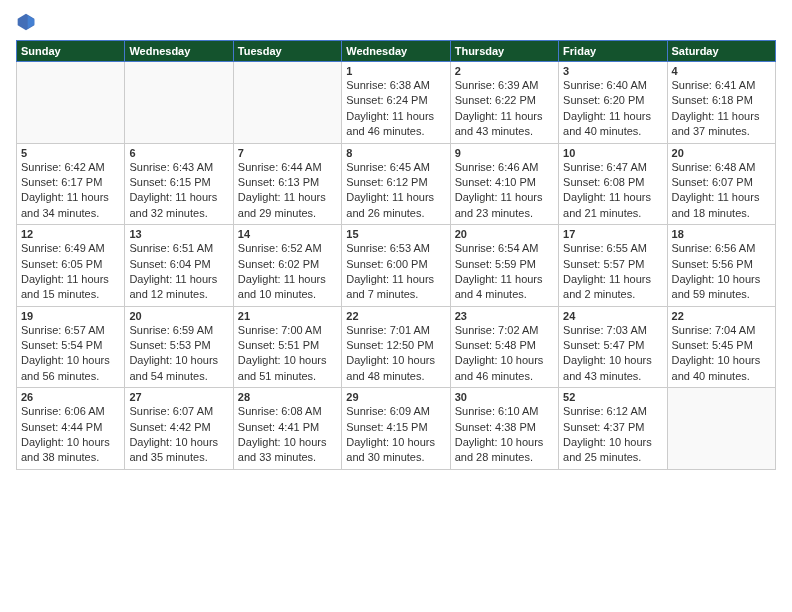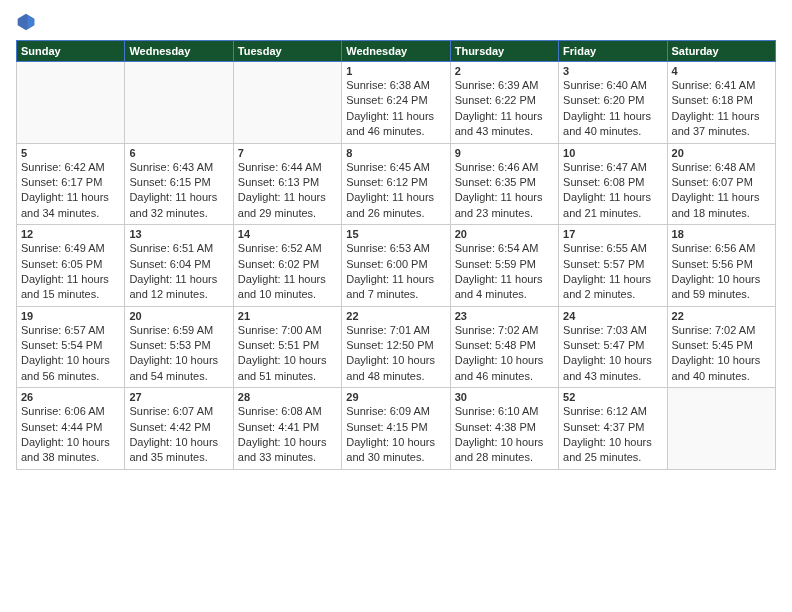--- a/index.html
+++ b/index.html
@@ -176,21 +176,21 @@
           </td>
           <td>
             <span class="day-num">8</span>
             <div class="day-info">Sunrise: 6:45 AM
 Sunset: 6:12 PM
 Daylight: 11 hours and 26 minutes.</div>
           </td>
           <td>
             <span class="day-num">9</span>
             <div class="day-info">Sunrise: 6:46 AM
-Sunset: 6:35 PM
+Sunset: 4:10 PM
 Daylight: 11 hours and 23 minutes.</div>
           </td>
           <td>
             <span class="day-num">10</span>
             <div class="day-info">Sunrise: 6:47 AM
 Sunset: 6:08 PM
 Daylight: 11 hours and 21 minutes.</div>
           </td>
           <td>
             <span class="day-num">20</span>
@@ -275,21 +275,21 @@
 Daylight: 10 hours and 46 minutes.</div>
           </td>
           <td>
             <span class="day-num">24</span>
             <div class="day-info">Sunrise: 7:03 AM
 Sunset: 5:47 PM
 Daylight: 10 hours and 43 minutes.</div>
           </td>
           <td>
             <span class="day-num">22</span>
-            <div class="day-info">Sunrise: 7:02 AM
+            <div class="day-info">Sunrise: 7:04 AM
 Sunset: 5:45 PM
 Daylight: 10 hours and 40 minutes.</div>
           </td>
         </tr>
         <tr>
           <td>
             <span class="day-num">26</span>
             <div class="day-info">Sunrise: 6:06 AM
 Sunset: 4:44 PM
 Daylight: 10 hours and 38 minutes.</div>

